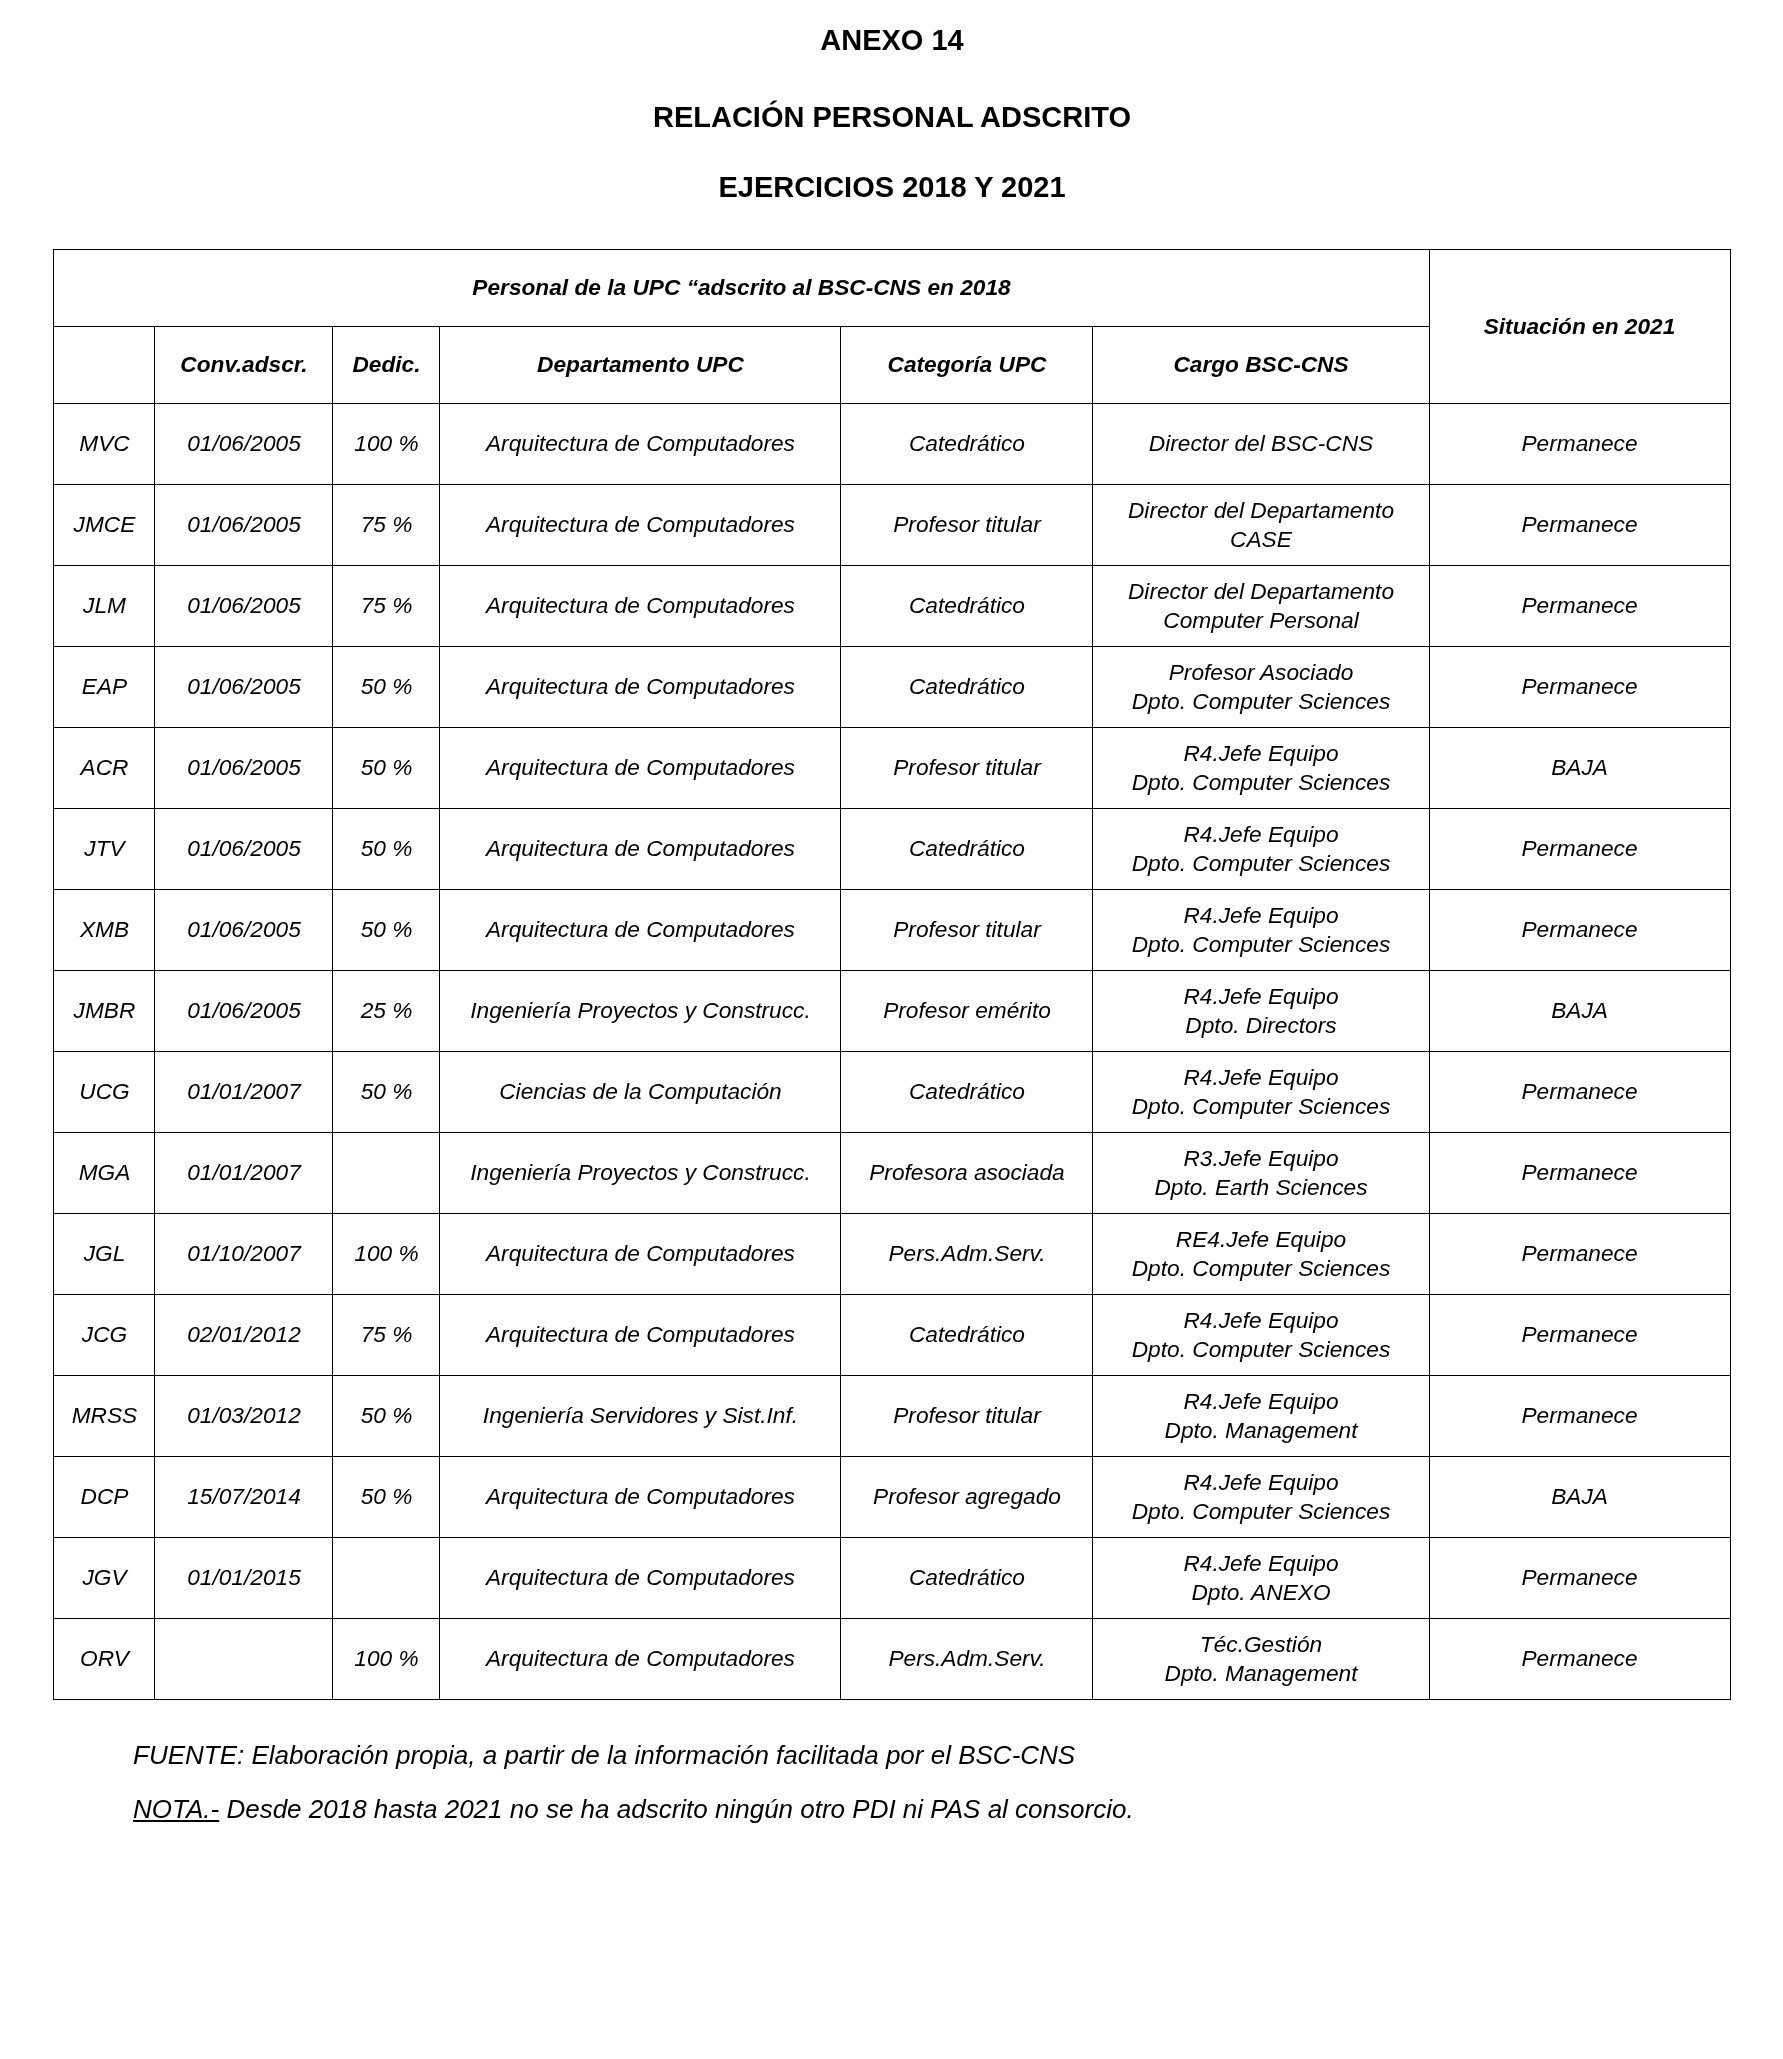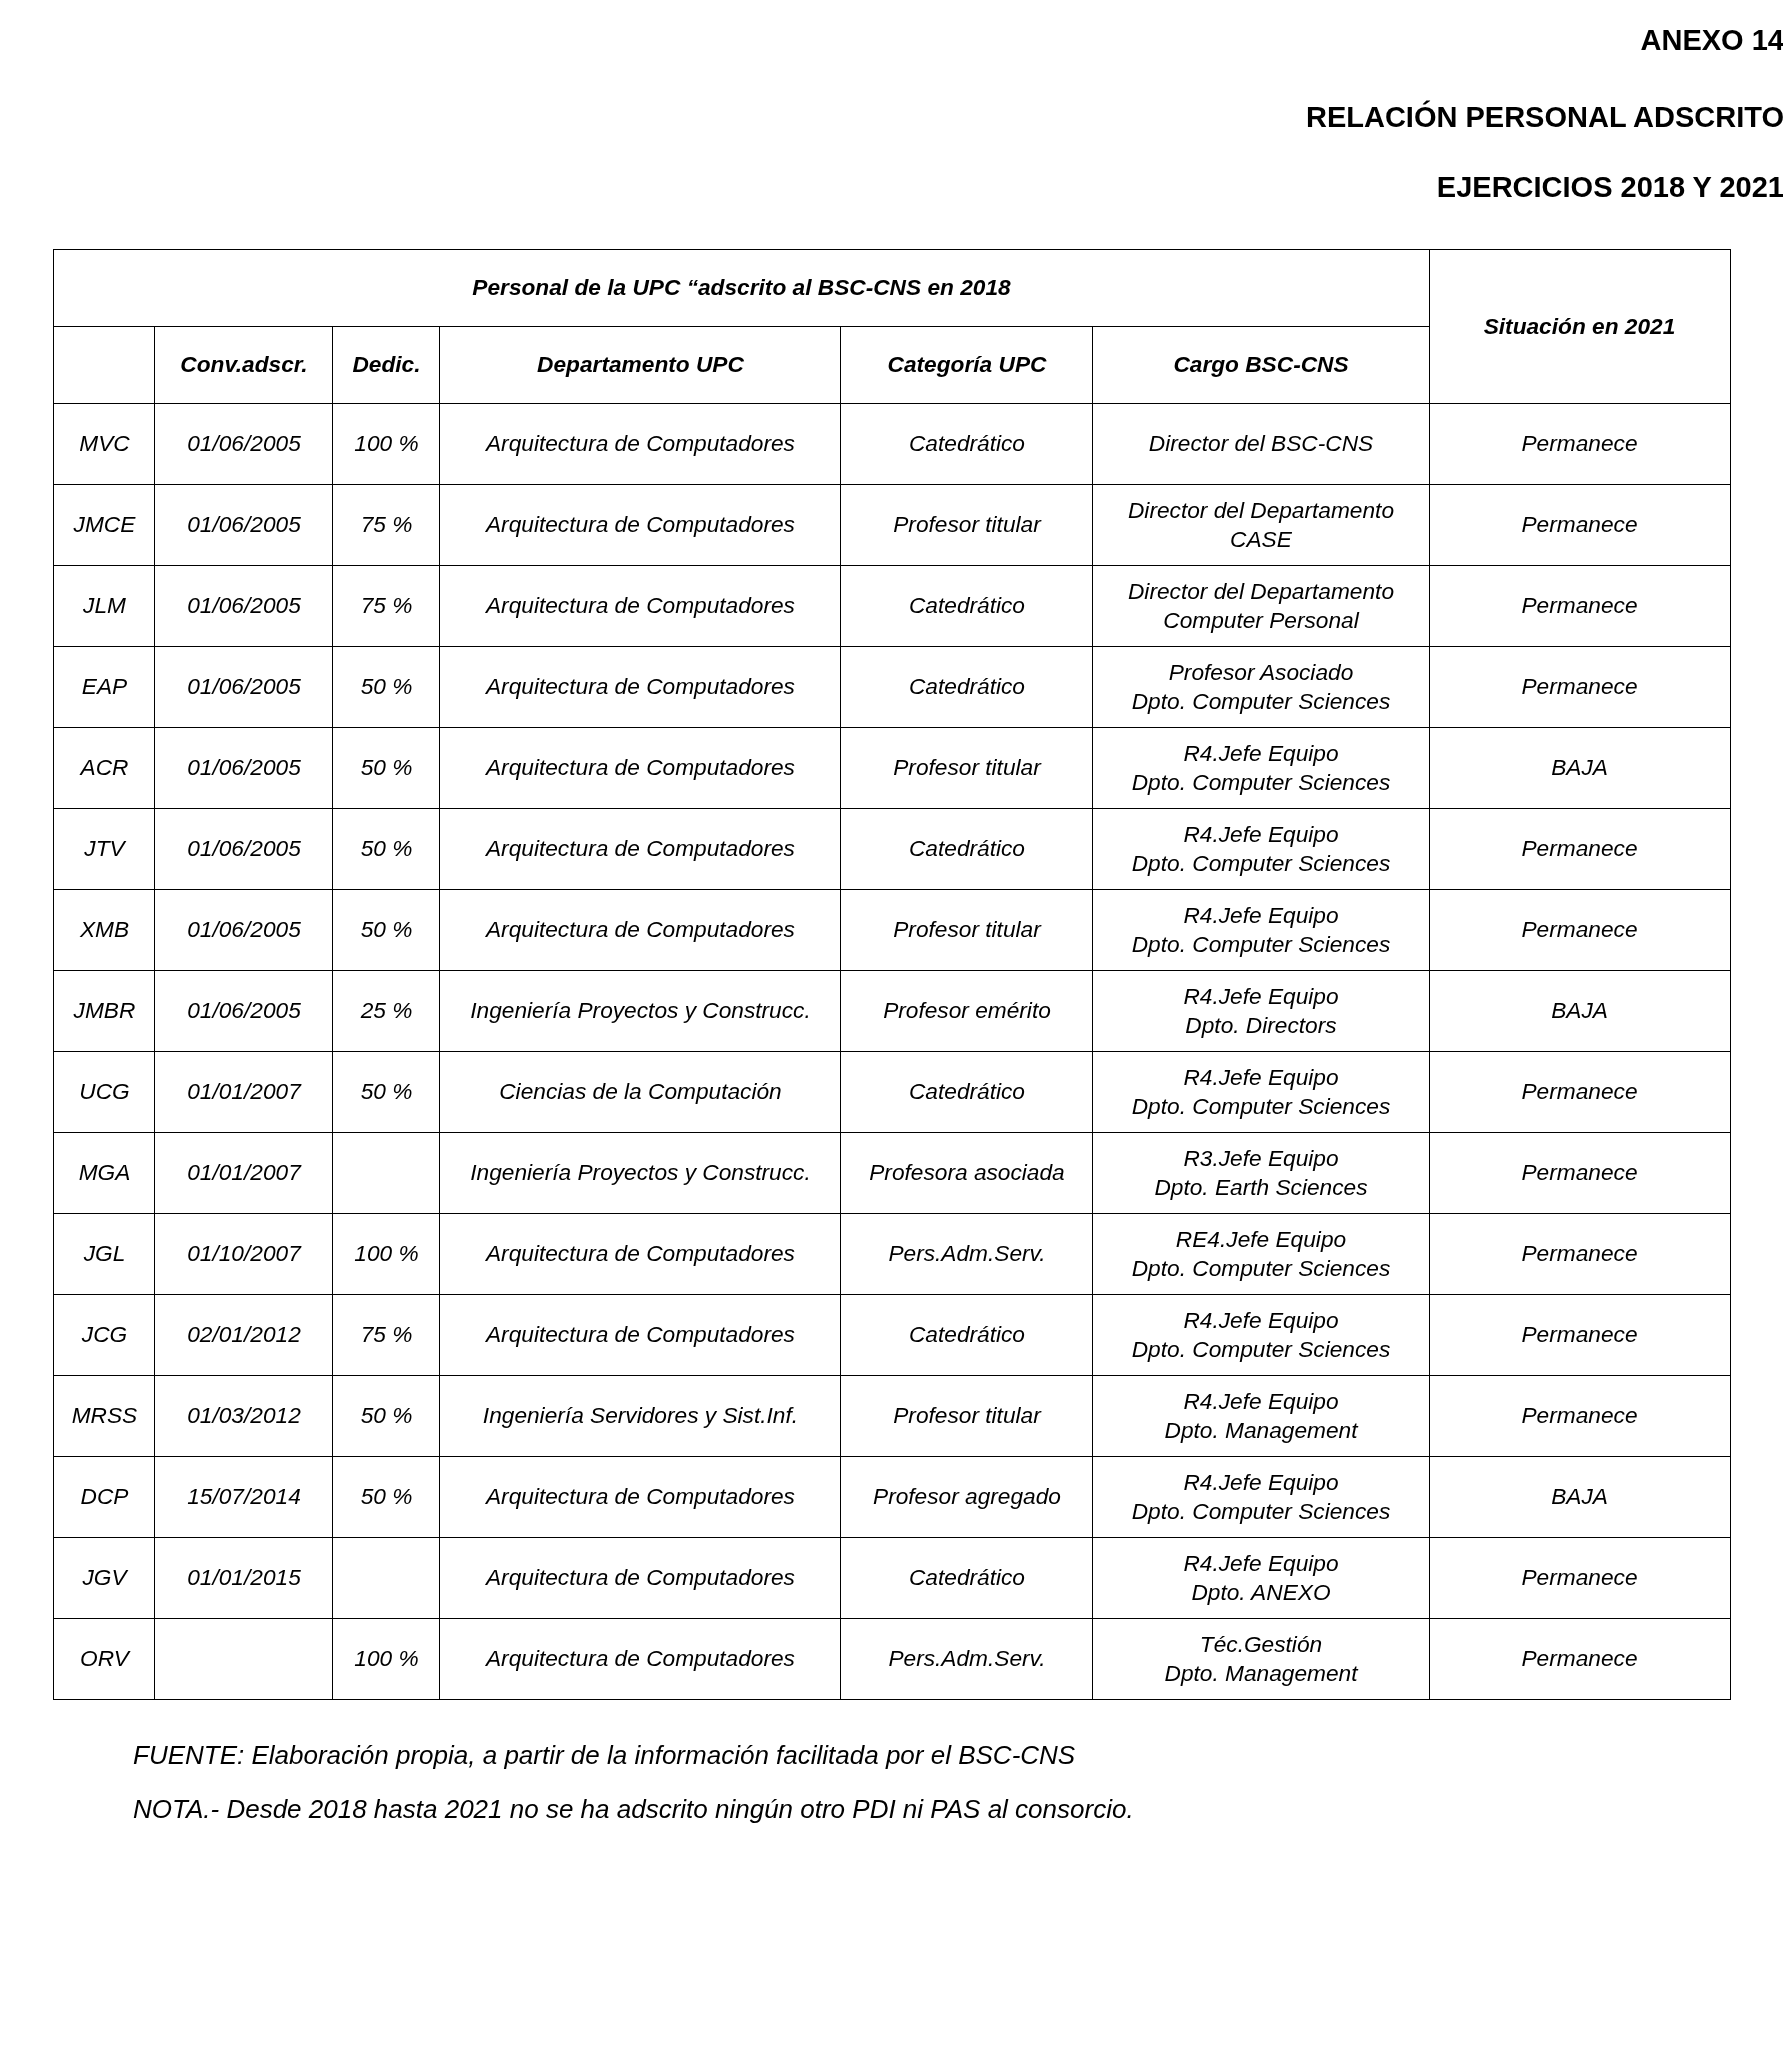--- a/index.html
+++ b/index.html
@@ -10,21 +10,21 @@
     font-family: "Liberation Sans", sans-serif;
   }
   .page {
     width: 1784px;
     height: 2060px;
     background: #ffffff;
     position: relative;
     overflow: hidden;
   }
   .title1, .title2, .title3 {
-    text-align: right;
+    text-align: center;
     font-weight: bold;
     font-size: 29px;
     margin: 0;
   }
   .title1 { padding-top: 23.5px; }
   .title2 { padding-top: 44px; }
   .title3 { padding-top: 37px; }
 
   table.personnel {
     border-collapse: collapse;
@@ -56,20 +56,21 @@
   th.sit-th { font-size: 22.7px; }
 
   .footer-block {
     margin-left: 133px;
     font-style: italic;
     font-size: 26px;
   }
   .fuente { margin: 40px 0 0 0; }
   .nota   { margin: 23.5px 0 0 0; }
   .nota-label {
+    text-decoration: underline;
   }
 </style>
 </head>
 <body>
 
 <div class="page">
 
   <p class="title1">ANEXO 14</p>
   <p class="title2">RELACIÓN PERSONAL ADSCRITO</p>
   <p class="title3">EJERCICIOS 2018 Y 2021</p>

